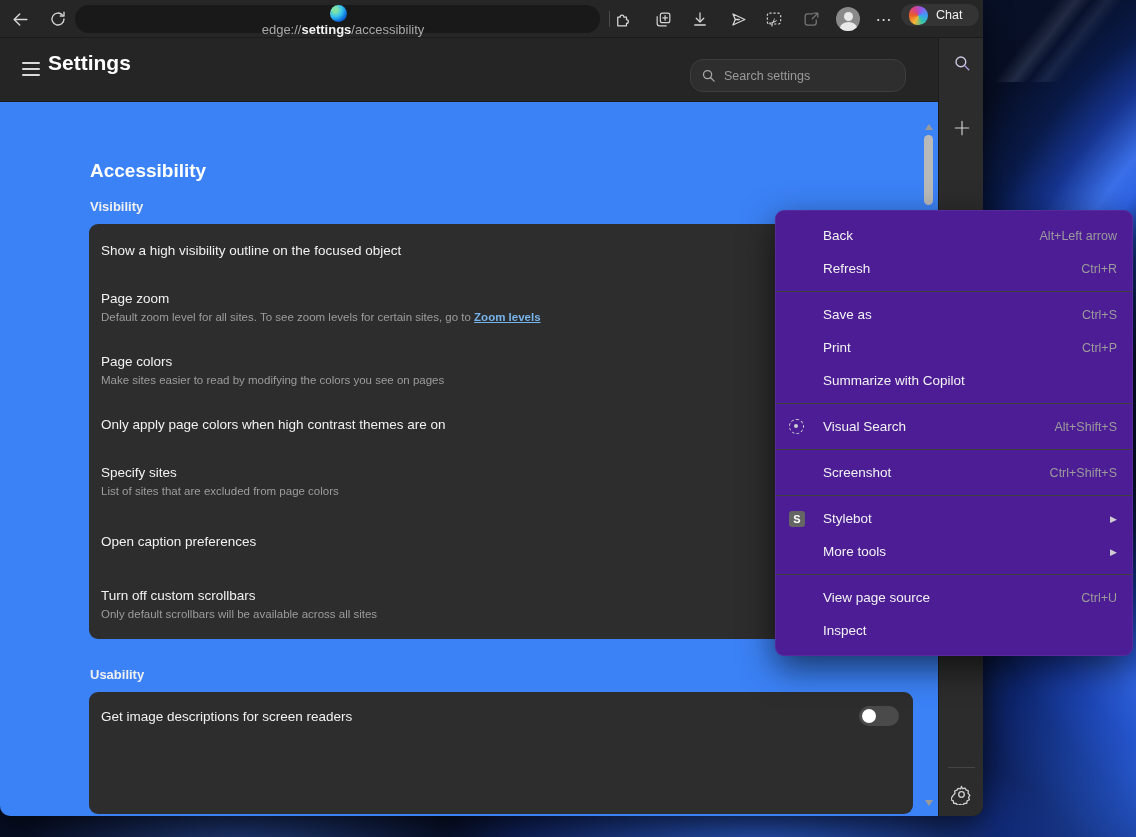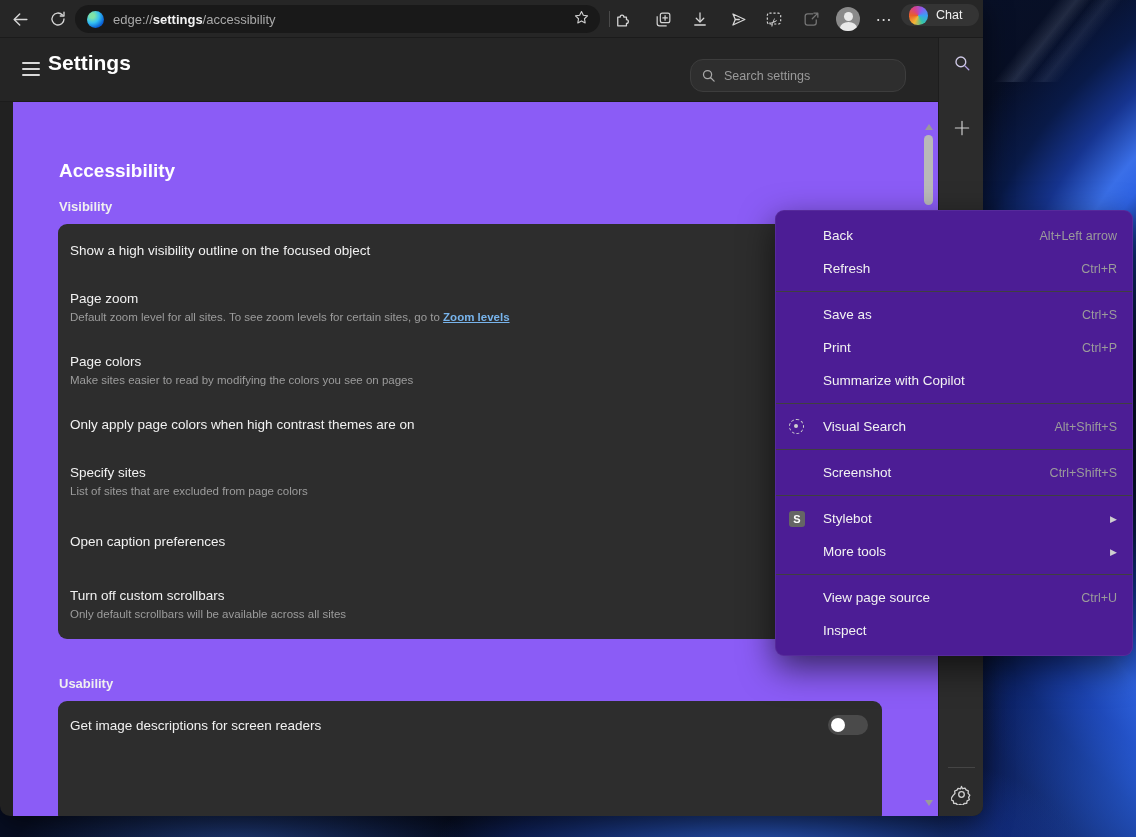--- a/index.html
+++ b/index.html
@@ -20,21 +20,21 @@
 
   
   .browser { position:absolute; left:0; top:0; width:983px; height:816px; background:#212121;
     border-radius:0 0 10px 10px; overflow:hidden; box-shadow:0 8px 28px rgba(0,0,0,.55); }
 
   
   .toolbar { position:absolute; left:0; top:0; width:983px; height:38px; background:#262626; border-bottom:1px solid #1b1b1b; }
   .tbtn { position:absolute; top:7px; width:24px; height:24px; display:flex; align-items:center; justify-content:center; color:#d6d6d6; }
   .tbtn svg { display:block; }
   .urlbar { position:absolute; left:75px; top:5px; width:525px; height:28px; background:#191919; border-radius:14px;
-    display:flex; align-items:center; padding:0 10px 0 12px; }
+    display:flex; align-items:center; padding:0 10px 0 12px;flex-direction:column; }
   .edge-logo { width:17px; height:17px; border-radius:50%; flex:0 0 auto;
     background:radial-gradient(circle at 30% 28%, #7fe3a8 0 14%, #35c1f1 42%, #0b63d8 72%, #0540a8 100%); }
   .urltext { margin-left:9px; font-size:13px; color:#a9a9a9; white-space:nowrap; flex:1 1 auto; }
   .urltext b { color:#f2f2f2; font-weight:700; }
   .url-star { margin-left:auto; color:#cfcfcf; }
   .tb-divider { position:absolute; left:609px; top:11px; width:1px; height:16px; background:#4a4a4a; }
   .dim { opacity:.45; }
   .avatar { position:absolute; left:836px; top:7px; width:24px; height:24px; border-radius:50%; background:#8a8a8a; overflow:hidden; }
   .avatar .head { position:absolute; left:7.5px; top:4.5px; width:9px; height:9px; border-radius:50%; background:#e9e9e9; }
   .avatar .body { position:absolute; left:3.5px; top:14.5px; width:17px; height:12px; border-radius:50%; background:#e9e9e9; }
@@ -51,30 +51,30 @@
   .hamburger i { display:block; height:2px; background:#d9d9d9; border-radius:1px; }
   .s-title { position:absolute; left:48px; top:13px; font-size:21px; font-weight:700; color:#ffffff; }
   .s-search { position:absolute; left:690px; top:21px; width:216px; height:33px; background:#2e2e2e; border:1px solid #3d3d3d;
     border-radius:13px; display:flex; align-items:center; padding:0 10px; }
   .s-search svg { flex:0 0 auto; }
   .s-search input { border:0; outline:0; background:transparent; margin-left:8px; width:160px; font-size:12.5px; color:#e5e5e5;
     font-family:"Liberation Sans","DejaVu Sans",sans-serif; }
   .s-search input::placeholder { color:#9a9a9a; }
 
   
-  .content { position:absolute; left:13px; top:102px; width:938px; height:714px; background:#8b5cf6; overflow:hidden; }
+  .content { position:absolute; left:0; top:102px; width:938px; height:714px; background:#3b82f6; overflow:hidden;padding-left:44px; }
   .h1 { margin:58px 0 0 46px; font-size:19px; font-weight:700; color:#ffffff; }
   .h2 { margin:17px 0 0 46px; font-size:13px; font-weight:700; color:#f0f0f0; }
   .card { margin:10px 0 0 45px; width:824px; background:#2d2d2d; border-radius:9px; overflow:hidden; }
   .row { position:relative; padding:0 14px 0 12px; display:flex; flex-direction:column; justify-content:center; }
   .row .lbl { font-size:13.5px; color:#f1f1f1; }
   .row .desc { margin-top:5px; font-size:11.5px; color:#9c9c9c; }
   .row .desc a { color:#78b4ec; text-decoration:underline; font-weight:700; }
   .row-flex { flex-direction:row; align-items:center; justify-content:space-between; }
-  .h2-usability { margin-top:37px; }
+  .h2-usability { margin-top:28px; }
   .toggle { position:relative; width:40px; height:20px; border-radius:10px; background:#4a4a4a; flex:0 0 auto; }
   .toggle .knob { position:absolute; left:3px; top:3px; width:14px; height:14px; border-radius:50%; background:#ffffff; }
 
   
   .pg-scroll { position:absolute; left:922px; top:102px; width:14px; height:714px; }
   .arr { position:absolute; left:3px; width:0; height:0; border-left:4px solid transparent; border-right:4px solid transparent; }
   .arr-up { top:22px; border-bottom:6px solid #9a9a9a; }
   .arr-dn { bottom:10px; border-top:6px solid #9a9a9a; }
   .thumb { position:absolute; left:2px; top:33px; width:9px; height:70px; border-radius:5px; background:#b9b9b9; }
 

